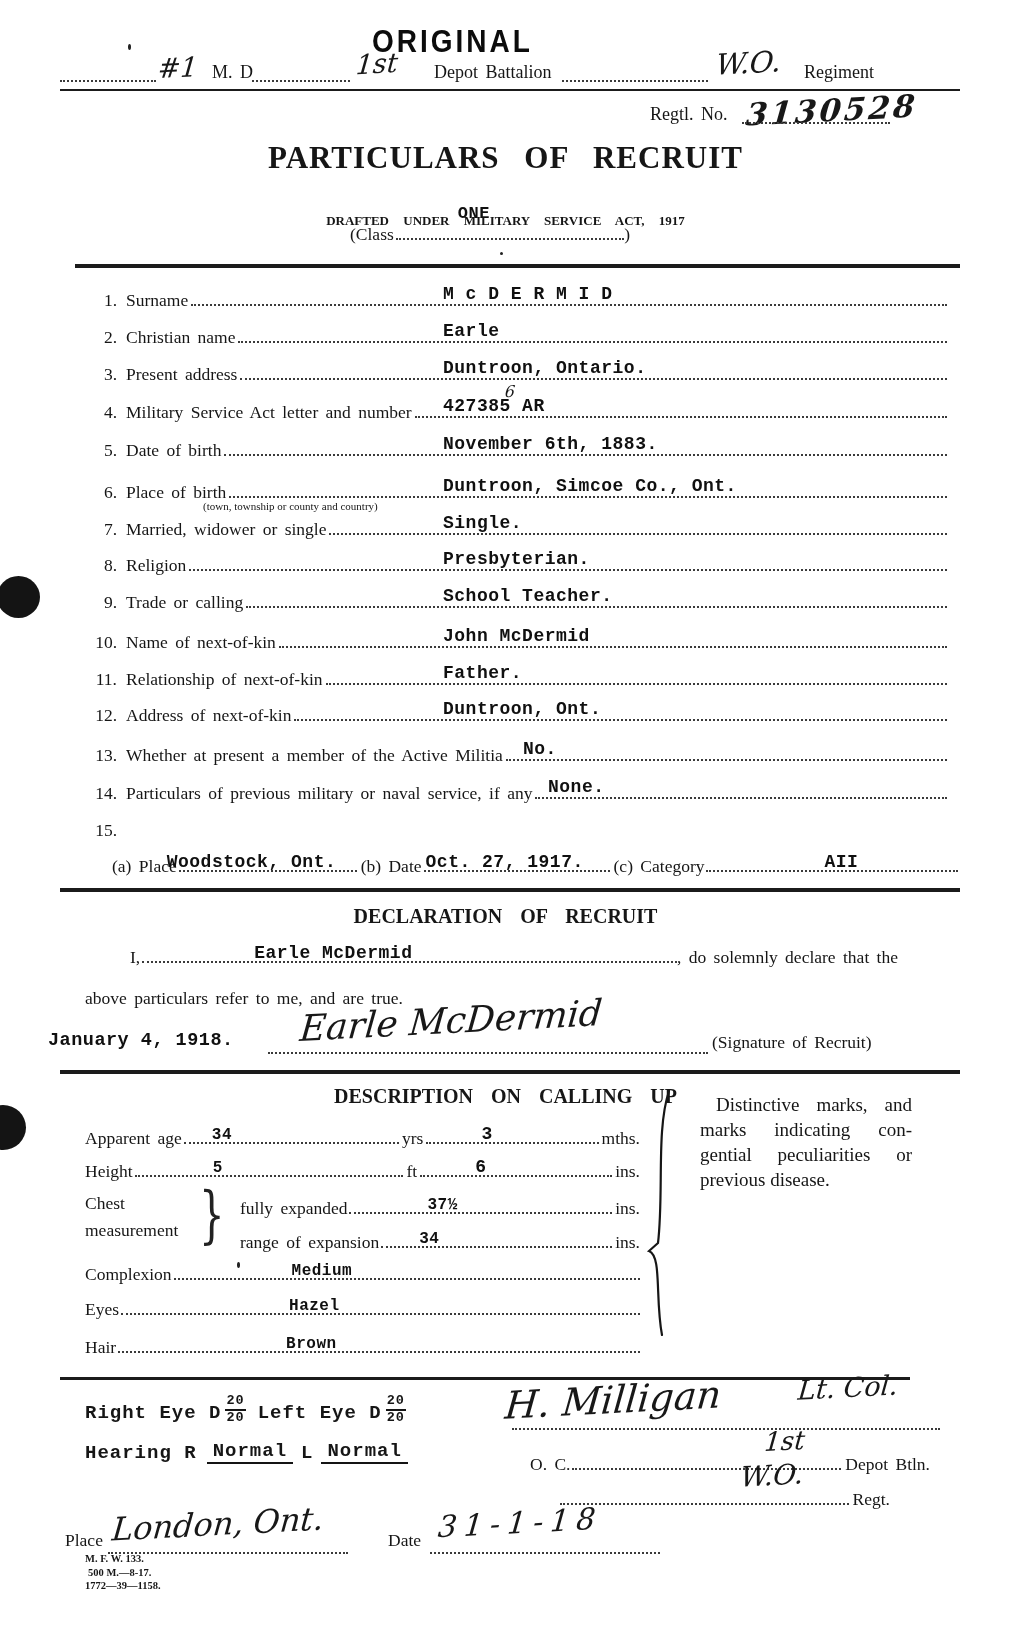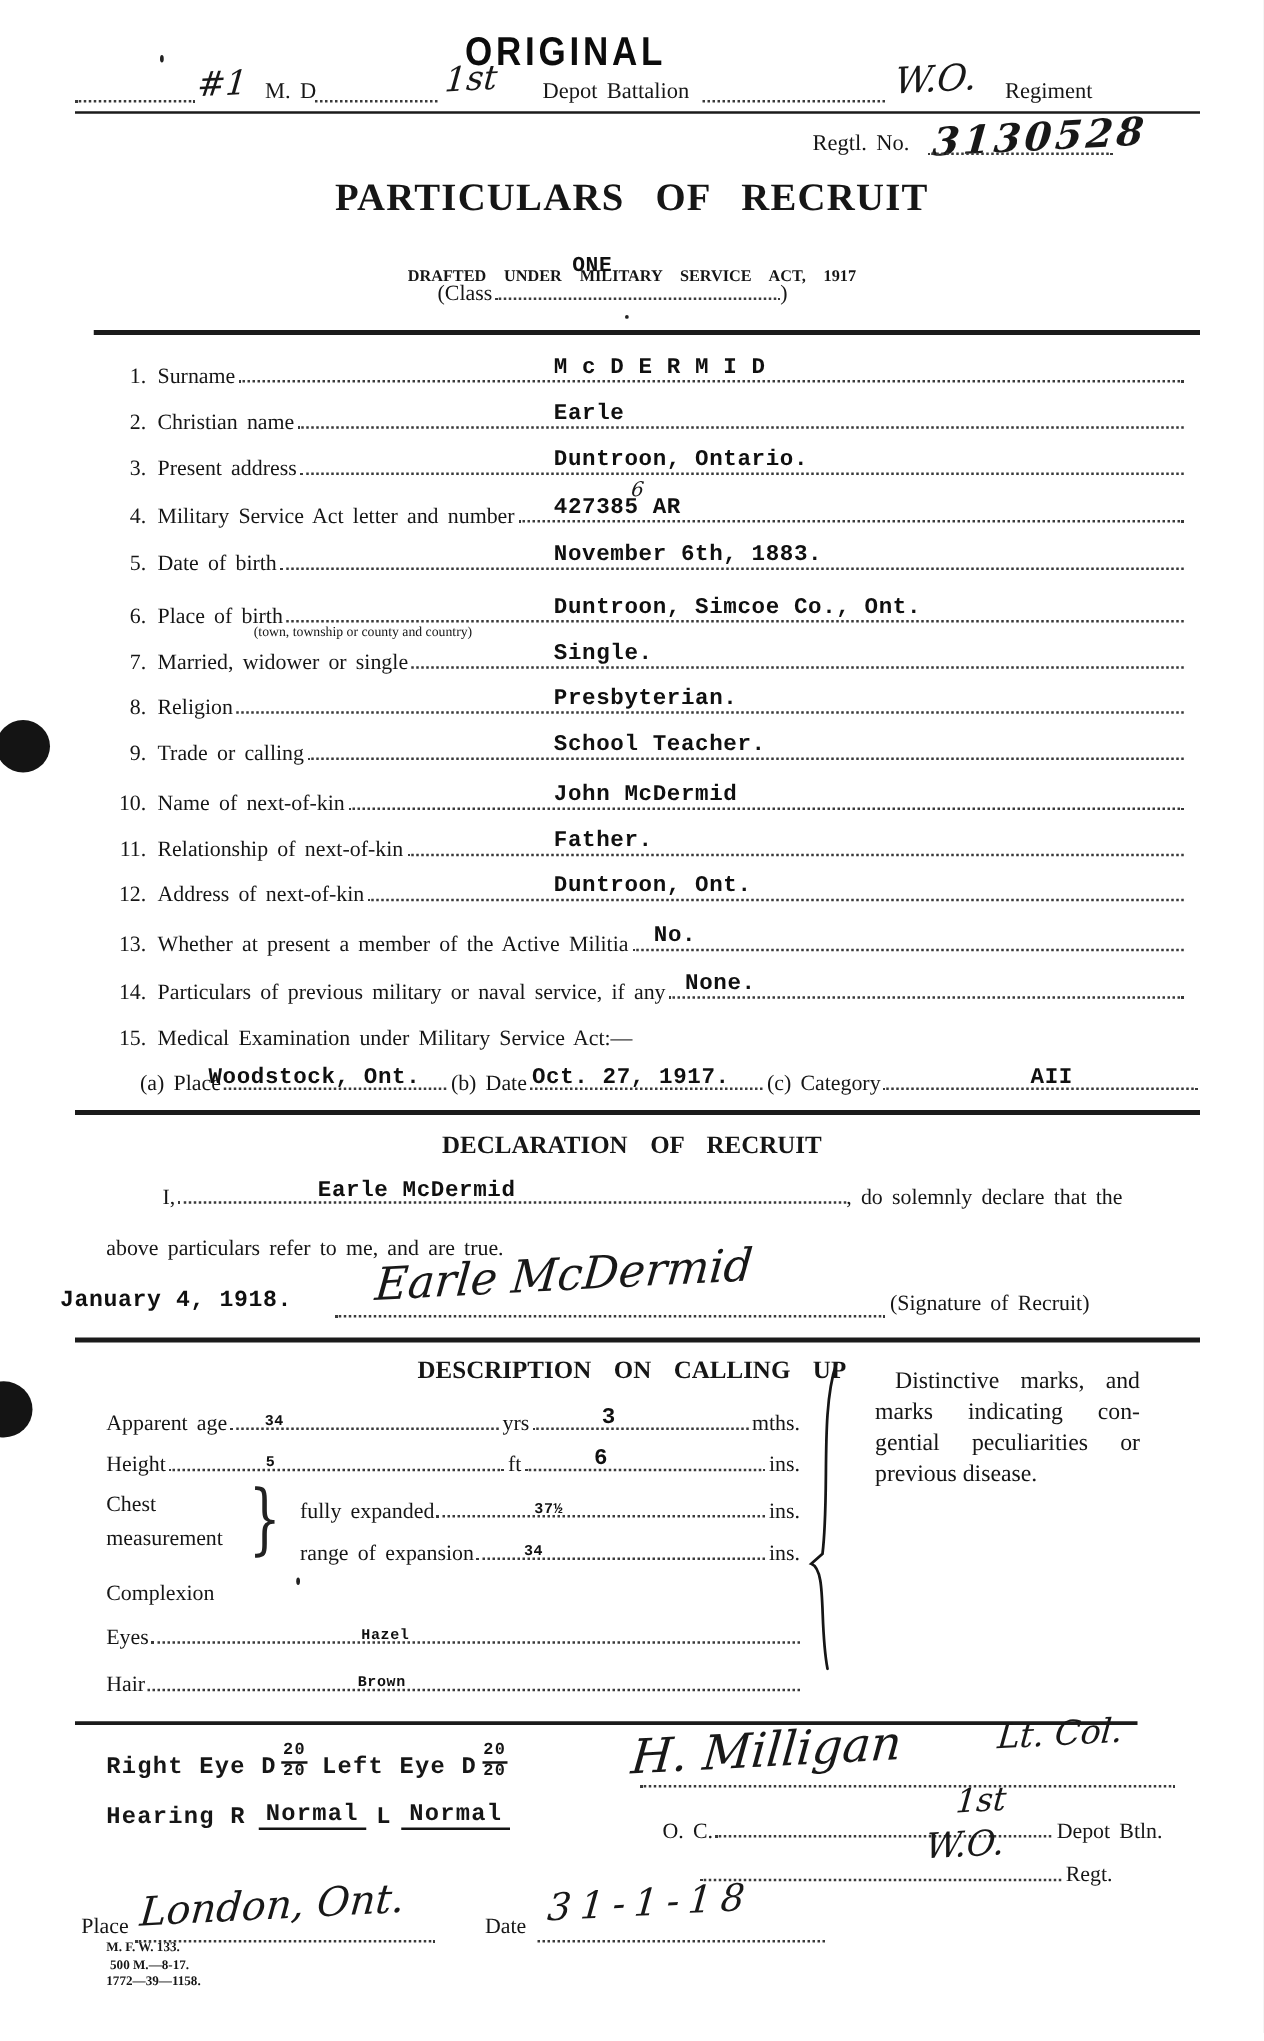--- a/index.html
+++ b/index.html
@@ -42,21 +42,21 @@
   .flabel{font-size:17.5px;word-spacing:3px;white-space:nowrap;}
   .fleader{flex:1;border-bottom:2px dotted #3a3a3a;height:16px;margin-left:3px;}
   .fval{position:absolute;top:-4px;font-size:18px;}
   .fsub{position:absolute;left:118px;top:20px;font-size:11px;white-space:nowrap;}
   .fcorr{position:absolute;top:-18px;font-size:16px;}
   
   .flexrow{position:absolute;display:flex;align-items:baseline;}
   .fl{flex:1;}
   
   .drow{position:absolute;display:flex;align-items:baseline;height:22px;}
-  .dval{position:absolute;bottom:-2px;left:28px;font-size:12px;}
+  .dval{position:absolute;bottom:-2px;left:28px;font-size:16px;}
   .dval-mid{position:absolute;bottom:-2px;left:55px;font-size:18px;}
   .brace{
     position:absolute;font-size:62px;font-weight:400;transform:scaleX(.65);
     font-family:"DejaVu Serif",serif;color:#222;
   }
   .note-line{font-size:19px;line-height:25px;width:212px;text-align:justify;text-align-last:justify;}
   .note-line.first{text-indent:16px;}
   .note-line.last{text-align-last:left;}
   
   .vrow{position:absolute;font-family:"Liberation Mono","DejaVu Sans Mono",monospace;font-weight:700;font-size:19px;letter-spacing:1px;display:flex;align-items:flex-end;}
@@ -193,21 +193,20 @@
         <span class="typed fval" style="left: 438px;">No.</span>
       </div>
       <div class="frow" style="top: 781px;">
         <span class="fnum">14.</span>
         <span class="flabel">Particulars of previous military or naval service, if any</span>
         <span class="fleader"></span>
         <span class="typed fval" style="left: 463px;">None.</span>
       </div>
       <div class="frow" style="top: 820px;">
         <span class="fnum">15.</span>
-        <span class="flabel">Medical Examination under Military Service Act:—</span>
       </div>
     </div>
 
   <div class="flexrow" style="left:112px;top:854px;width:846px;height:24px;">
     <span class="lbl">(a) Place</span>
     <span class="leader" style="width:178px;height:16px;margin-left:2px;">
       <span class="over typed" style="left:-12px;font-size:18px;">Woodstock, Ont.</span>
     </span>
     <span class="lbl" style="margin-left:4px;">(b) Date</span>
     <span class="leader" style="width:186px;height:16px;margin-left:2px;">
@@ -282,20 +281,23 @@
     <div class="drow" style="left:240px;top:1232px;width:400px;">
       <span class="lbl">range of expansion</span>
       <span class="leader fl" style="height:14px;margin-left:2px;">
         <span class="typed dval" style="left:38px;">34</span>
       </span>
       <span class="lbl" style="margin-left:3px;">ins.</span>
     </div>
 
     <div class="drow" style="left:85px;top:1264px;width:555px;">
       <span class="lbl">Complexion</span>
+      <span class="leader fl" style="height:14px;margin-left:2px;">
+        <span class="typed dval" style="left:118px;">Medium</span>
+      </span>
     </div>
 
     <div class="drow" style="left:85px;top:1299px;width:555px;">
       <span class="lbl">Eyes</span>
       <span class="leader fl" style="height:14px;margin-left:2px;">
         <span class="typed dval" style="left:168px;">Hazel</span>
       </span>
     </div>
 
     <div class="drow" style="left:85px;top:1337px;width:555px;">

